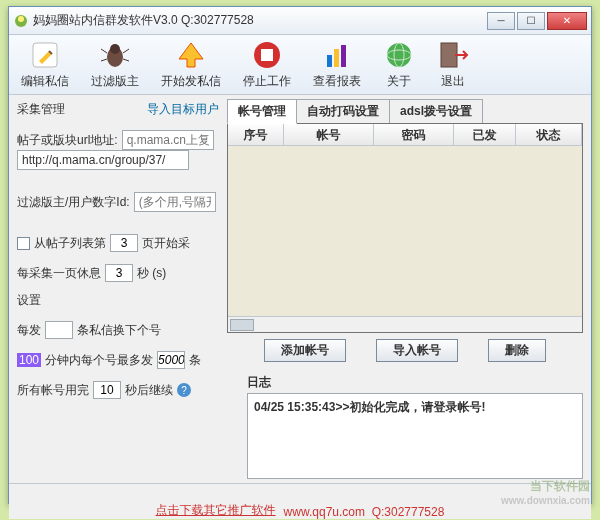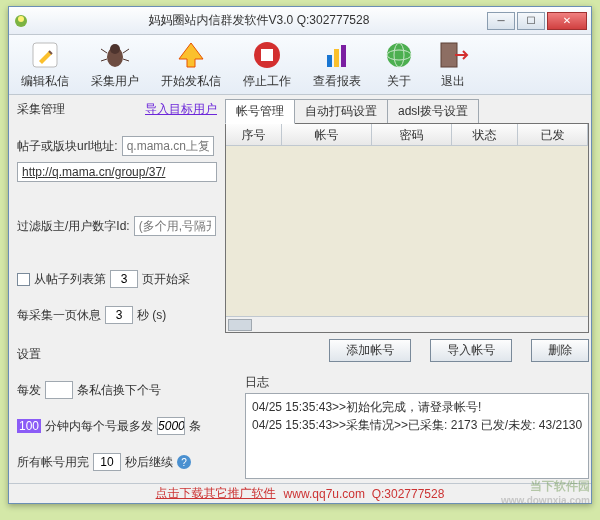--- a/index.html
+++ b/index.html
@@ -1,55 +1,55 @@
 <!DOCTYPE html>
 <html><head>
 <meta charset="utf-8">
 <style>
 * { box-sizing: border-box; margin: 0; padding: 0; font-family: "Microsoft YaHei", SimSun, sans-serif; font-size: 12px; }
 body { background: #d4e8a8; width: 600px; height: 520px; overflow: hidden; position: relative; }
 .window { position: absolute; top: 6px; left: 8px; width: 584px; height: 498px; background: #f0f0f0; border: 1px solid #6a8fb5; box-shadow: 0 2px 6px rgba(0,0,0,0.3); }
 .titlebar { height: 28px; background: linear-gradient(#fdfefe, #e8eef6); display: flex; align-items: center; padding: 0 4px; border-bottom: 1px solid #c0c8d0; }
 .titlebar .icon { width: 16px; height: 16px; margin-right: 4px; }
-.titlebar .title { flex: 1; color: #333; text-align: center; }
+.titlebar .title { flex: 1; color: #333; }
 .win-btns { display: flex; }
 .win-btn { width: 28px; height: 18px; margin-left: 2px; border: 1px solid #8a9db0; background: linear-gradient(#f5f8fb, #d8e2ec); display: flex; align-items: center; justify-content: center; color: #333; font-size: 10px; cursor: pointer; }
 .win-btn.close { background: linear-gradient(#f08080, #d04040); color: #fff; border-color: #a03030; width: 40px; }
 .toolbar { height: 60px; background: linear-gradient(#f8fbfe, #e6edf6); border-bottom: 1px solid #c0c8d0; display: flex; align-items: center; padding: 16px 8px; gap: 14px; }
 .tool-item { display: flex; flex-direction: column; align-items: center; cursor: pointer; padding: 2px 4px; }
 .tool-item .ticon { width: 32px; height: 32px; display: flex; align-items: center; justify-content: center; }
 .tool-item .tlabel { color: #333; margin-top: 2px; }
 .content { display: flex; height: 388px; }
-.left-panel { width: 218px; padding: 6px 8px; display: flex; flex-direction: column; gap: 6px; }
+.left-panel { width: 218px; padding: 6px 8px; display: flex; flex-direction: column; }
 .group-title { color: #333; display: flex; justify-content: space-between; align-items: center; }
-.group-title a { color: #6d28d9; text-decoration: underline; cursor: pointer; }
+.group-title a { color: #0369a1; cursor: pointer; }
 .label-row { display: flex; align-items: center; gap: 4px; margin-top: 12px; color: #333; }
 .field-label { color: #333; }
 .text-input { border: 1px solid #a0a8b0; background: #fff; height: 20px; padding: 0 4px; color: #888; }
 .text-input.readonly { background: #fff; color: #333; }
 .num-input { width: 28px; text-align: center; border: 1px solid #a0a8b0; height: 18px; }
 .checkbox { width: 13px; height: 13px; border: 1px solid #7a8a9a; background: #fff; display: inline-block; }
 .sep { height: 10px; }
-.right-panel { flex: 1; padding: 4px 8px 4px 0; display: flex; flex-direction: column; }
+.right-panel { flex: 1; padding: 4px 8px 4px 0; display: flex; flex-direction: column; font-weight: bold; }
 .tabs { display: flex; }
 .tab { padding: 3px 10px; border: 1px solid #a0a8b0; background: #f0f0f0; cursor: pointer; margin-right: -1px; color: #333; }
 .tab.active { background: #fff; border-bottom: 1px solid #fff; position: relative; z-index: 1; }
 .tab-body { border: 1px solid #737373; background: #fff; flex: 0 0 210px; margin-top: -1px; display: flex; flex-direction: column; }
 .table-head { display: flex; background: linear-gradient(#fdfdfd, #e8e8e8); border-bottom: 1px solid #c0c8d0; height: 22px; }
 .th { border-right: 1px solid #c0c8d0; padding: 3px 6px; color: #333; text-align: center; }
 .table-body { flex: 1; background: #ece9d8; }
 .scroll-x { height: 16px; background: #f0f0f0; border-top: 1px solid #c0c8d0; display: flex; align-items: center; }
 .scroll-thumb { width: 24px; height: 12px; background: #d0d8e0; border: 1px solid #a0a8b0; margin-left: 2px; }
-.btn-row { display: flex; justify-content: flex-end; gap: 19px; padding: 6px 0; }
+.btn-row { display: flex; justify-content: center; gap: 30px; padding: 6px 0; }
 .btn { padding: 2px 16px; border: 1px solid #7a8a9a; background: linear-gradient(#fdfdfd, #e0e6ec); cursor: pointer; color: #333; }
 .log-section { margin-top: 4px; display: flex; flex-direction: column; flex: 1; margin-left: 20px; }
 .log-label { color: #333; padding: 2px 0; }
 .log-box { border: 1px solid #a0a8b0; background: #fff; flex: 1; padding: 4px 6px; color: #333; line-height: 1.5; overflow: hidden; }
 .log-box div { white-space: nowrap; }
-.footer { height: 20px; background: #f0f0f0; border-top: 1px solid #c0c8d0; display: flex; align-items: center; justify-content: center; color: #cc3333; }
+.footer { height: 36px; background: #f0f0f0; border-top: 1px solid #c0c8d0; display: flex; align-items: flex-end; justify-content: center; color: #cc3333; }
 .footer a { color: #cc3333; text-decoration: underline; margin-right: 8px; }
 .help-icon { width: 14px; height: 14px; border-radius: 50%; background: #4a90d0; color: #fff; display: inline-flex; align-items: center; justify-content: center; font-size: 10px; cursor: pointer; }
 .watermark { position: absolute; right: 10px; bottom: 14px; opacity: 0.4; font-size: 14px; color: #5a8a3a; font-weight: bold; text-align: right; }
 .watermark .sub { font-size: 10px; color: #888; }
 .hl { background: #8b5cf6; color: #fff; padding: 0 2px; }
 </style>
 </head>
 <body>
 
 <div class="window">
@@ -83,21 +83,21 @@
       <span class="ticon">
           <svg width="32" height="32">
             <ellipse cx="16" cy="18" rx="8" ry="10" fill="#6d4c41"></ellipse>
             <circle cx="16" cy="10" r="5" fill="#4e342e"></circle>
             <line x1="8" y1="14" x2="2" y2="10" stroke="#4e342e"></line>
             <line x1="24" y1="14" x2="30" y2="10" stroke="#4e342e"></line>
             <line x1="8" y1="20" x2="2" y2="22" stroke="#4e342e"></line>
             <line x1="24" y1="20" x2="30" y2="22" stroke="#4e342e"></line>
           </svg>
         </span>
-      <span class="tlabel">采集用户</span>
+      <span class="tlabel">过滤版主</span>
     </div>
     <div class="tool-item">
       <span class="ticon">
           <svg width="32" height="32">
             <path d="M4 20 L16 4 L28 20 L20 20 L20 28 L12 28 L12 20 Z" fill="#fbc02d" stroke="#e65100"></path>
           </svg>
         </span>
       <span class="tlabel">开始发私信</span>
     </div>
     <div class="tool-item">
@@ -143,21 +143,21 @@
   <div class="content">
     <div class="left-panel">
       <div class="group-title">
         <span>采集管理</span>
         <a>导入目标用户</a>
       </div>
       <div class="label-row">
         <span class="field-label">帖子或版块url地址:</span>
         <input class="text-input" style="width: 92px;" placeholder="q.mama.cn上复看）">
       </div>
-      <input class="text-input readonly" style="width: 200px; text-decoration: underline;" value="http://q.mama.cn/group/37/">
+      <input class="text-input readonly" style="width: 172px;" value="http://q.mama.cn/group/37/">
       <div class="sep"></div>
       <div class="label-row">
         <span class="field-label">过滤版主/用户数字Id:</span>
         <input class="text-input" style="width: 82px;" placeholder="(多个用,号隔开)">
       </div>
       <div class="sep"></div>
       <div class="label-row">
         <span class="checkbox"></span>
         <span>从帖子列表第</span>
         <input class="num-input" value="3" style="">
@@ -193,38 +193,37 @@
       <div class="tabs">
         <div class="tab active">帐号管理</div>
         <div class="tab">自动打码设置</div>
         <div class="tab">adsl拨号设置</div>
       </div>
       <div class="tab-body">
         <div class="table-head">
           <div class="th" style="width:56px">序号</div>
           <div class="th" style="width:90px">帐号</div>
           <div class="th" style="width:80px">密码</div>
+          <div class="th" style="flex:1">已发</div>
           <div class="th" style="width:66px">状态</div>
-          <div class="th" style="flex:1">已发</div>
         </div>
         <div class="table-body"></div>
         <div class="scroll-x">
             <div class="scroll-thumb"></div>
           </div>
       </div>
       <div class="btn-row">
         <div class="btn">添加帐号</div>
         <div class="btn">导入帐号</div>
         <div class="btn">删除</div>
       </div>
       <div class="log-section">
         <div class="log-label">日志</div>
         <div class="log-box">
           <div>04/25 15:35:43&gt;&gt;初始化完成，请登录帐号!</div>
-          <div>04/25 15:35:43&gt;&gt;采集情况&gt;&gt;已采集: 2173 已发/未发:  43/2130</div>
         </div>
       </div>
     </div>
   </div>
 
   <div class="footer">
     <a>点击下载其它推广软件</a>
     <span>www.qq7u.com</span>
     &nbsp;&nbsp;
     <span>Q:302777528</span>

